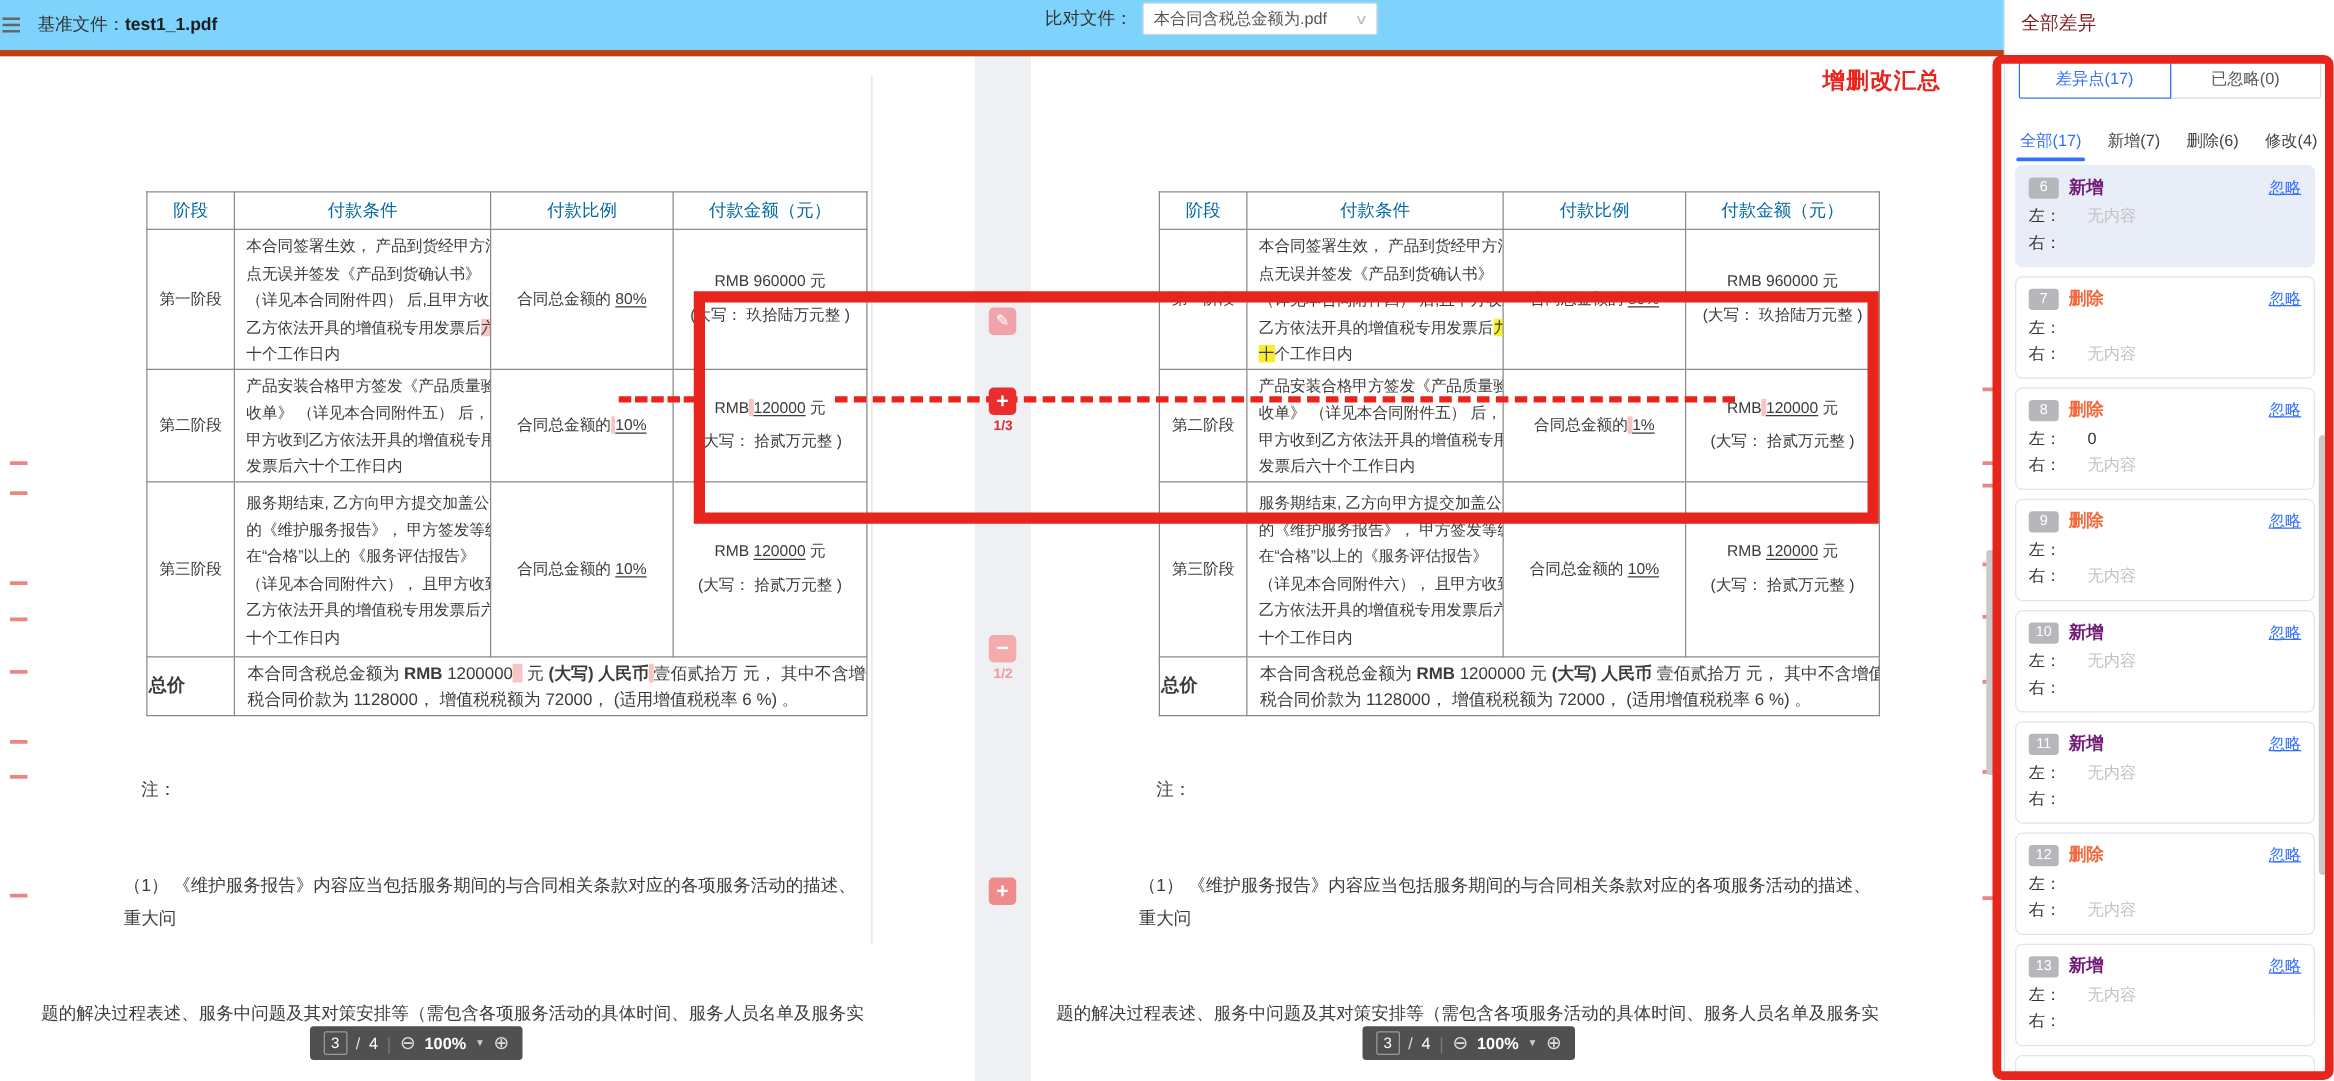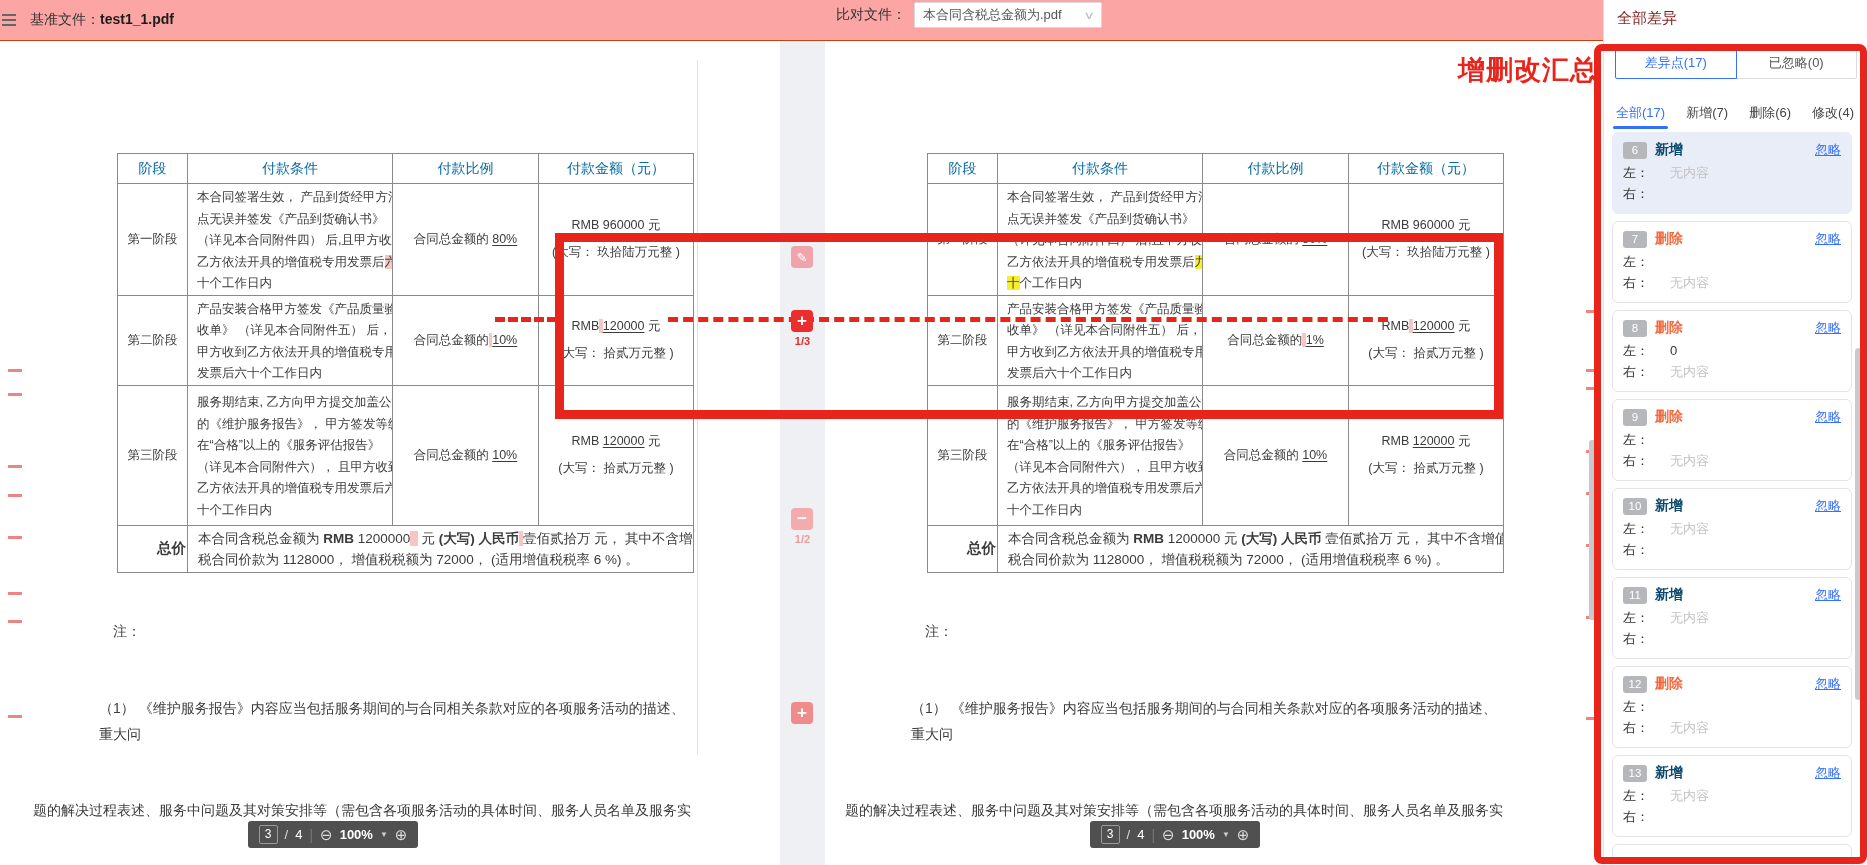--- a/index.html
+++ b/index.html
@@ -1,22 +1,22 @@
 <!DOCTYPE html>
 <html><head>
 <meta charset="utf-8">
 <style>
   html,body{margin:0;padding:0}
   body{width:1867px;height:865px;overflow:hidden;position:relative;background:#fff;
        font-family:"Liberation Sans","DejaVu Sans",sans-serif;color:#333}
   #app{position:absolute;inset:0}
 
   
-  .topbar{position:absolute;left:0;top:0;width:1603px;height:40px;background:#fca5a5;
-          border-bottom:1px solid #c2410c;z-index:4}
+  .topbar{position:absolute;left:0;top:0;width:1603px;height:40px;background:#7dd3fc;
+          border-bottom:5px solid #c2410c;z-index:4}
   .burger{position:absolute;left:2px;top:14px;display:flex;flex-direction:column;gap:3px;cursor:pointer}
   .burger i{display:block;width:14px;height:2px;background:#666}
   .base-file{position:absolute;left:30px;top:11px;font-size:14px;color:#333}
   .base-file .fname{font-weight:bold;color:#1c1c1c}
   .cmp-wrap{position:absolute;left:836px;top:7px;display:flex;align-items:center;height:16px}
   .cmp-label{font-size:14px;margin-right:8px;white-space:nowrap}
   .select{width:188px;height:26px;border:1px solid #d9d9d9;border-radius:2px;background:#fff;
           display:flex;align-items:center;justify-content:space-between;padding:0 8px;
           font-size:13px;color:#555;box-sizing:border-box;cursor:pointer}
   .chev{color:#bfbfbf;font-size:11px;transform:scaleX(1.4)}
@@ -30,21 +30,21 @@
 
   
   .doc-table{position:absolute;border-collapse:collapse;table-layout:fixed;width:576px;
              font-size:12.5px;color:#3b3b3b;background:#fff}
   .doc-table th,.doc-table td{border:1px solid #8a8a8a;overflow:hidden}
   .doc-table th{font-size:14px;font-weight:normal;color:#0369a1;height:29px;padding:0}
   .stage{text-align:center}
   .cond{padding:3px 4px 0 9px;line-height:21.5px;vertical-align:middle}
   .ratio{text-align:center}
   .amt{text-align:center;line-height:27px}
-  .total-label{text-align:right;font-weight:bold;font-size:14.5px}
+  .total-label{text-align:left;font-weight:bold;font-size:14.5px}
   .total-cell{padding:2px 10px;line-height:21px;font-size:13.5px;vertical-align:middle}
   .seg-line{white-space:pre}
   .hl-pink{background:#f8c5c5}
   .hl-yellow{background:#f7ee2c}
   .seg-u{text-decoration:underline;text-underline-offset:2px}
   .seg-b{font-weight:bold}
 
   
   .notes{position:absolute;width:664px;font-size:14px;line-height:25.6px;color:#3b3b3b;white-space:pre-wrap}
   .notes .nlabel{margin-left:80px}
@@ -96,35 +96,35 @@
                         background:#3370ff;border-radius:2px}
   .cards{position:absolute;left:8px;top:132px;width:240px;bottom:0;display:flex;flex-direction:column;
          gap:7px;overflow:hidden}
   .card{flex:none;height:82px;min-height:82px;background:#fff;border:1px solid #e4e4e6;border-radius:6px;
         padding:8px 10px;box-sizing:border-box;cursor:pointer}
   .card.selected{background:#e8edf8;border-color:#e8edf8}
   .card-head{display:flex;align-items:center;margin-bottom:3px}
   .badge{min-width:20px;height:17px;background:#b5b7bb;border-radius:3px;color:#fff;font-size:11.5px;
          display:flex;align-items:center;justify-content:center;margin-right:8px;padding:0 2px}
   .ctype{font-size:14px;font-weight:bold}
-  .ctype.add{color:#0c4a6e}
+  .ctype.add{color:#701a75}
   .ctype.del{color:#f2693d}
   .ignore{margin-left:auto;color:#3370ff;font-size:13px;text-decoration:underline;cursor:pointer}
   .cline{font-size:13px;color:#333;line-height:21px;display:flex}
   .cval{margin-left:21px}
   .cval.gray{color:#c2c2c5}
   .panel-scroll{position:absolute;right:5px;top:348px;width:7px;height:352px;background:#c9c9cb;border-radius:4px}
 
   
   .ann{position:absolute;z-index:10;pointer-events:none}
   #mid-rect{left:555px;top:233px;width:930px;height:168px;border:9px solid #e7251d}
   #right-rect{left:1594px;top:44px;width:259px;height:806px;border:7px solid #e7251d;border-radius:8px}
   #dash-a{left:495px;top:317px;width:62px;height:0;border-top:5px dashed #e7251d}
   #dash-b{left:668px;top:317px;width:720px;height:0;border-top:5px dashed #e7251d}
-  #summary-label{left:1458px;top:52px;font-size:27px;font-weight:bold;color:#e7251d;letter-spacing:1px}
+  #summary-label{left:1458px;top:52px;font-size:18px;font-weight:bold;color:#e7251d;letter-spacing:1px}
   #connector-label{left:557px;top:189px;font-size:27px;font-weight:bold;color:#e7251d;letter-spacing:1px}
 </style>
 </head>
 <body>
 
 <div id="app">
 
   <div class="topbar">
     <div class="burger">
         <i></i>

